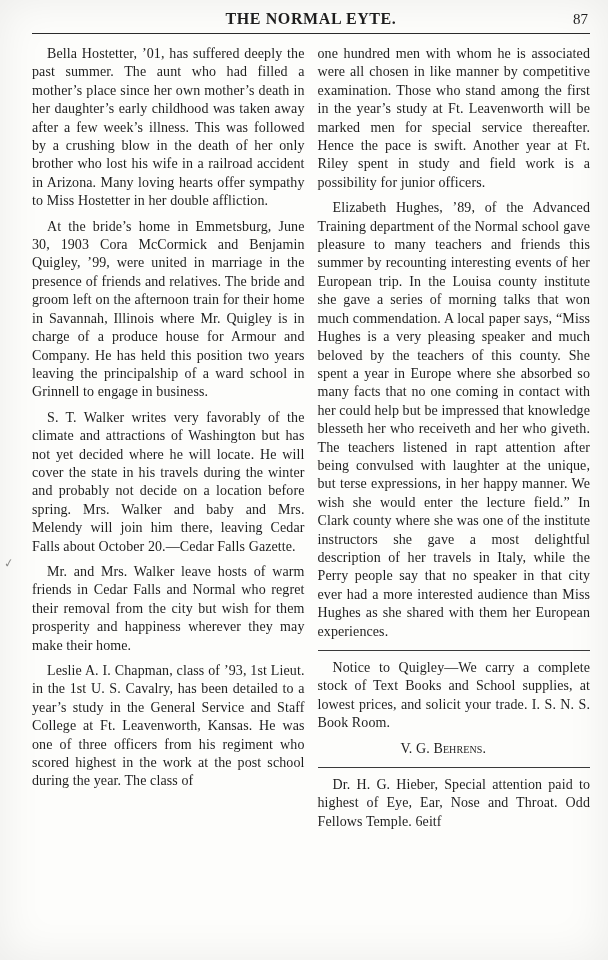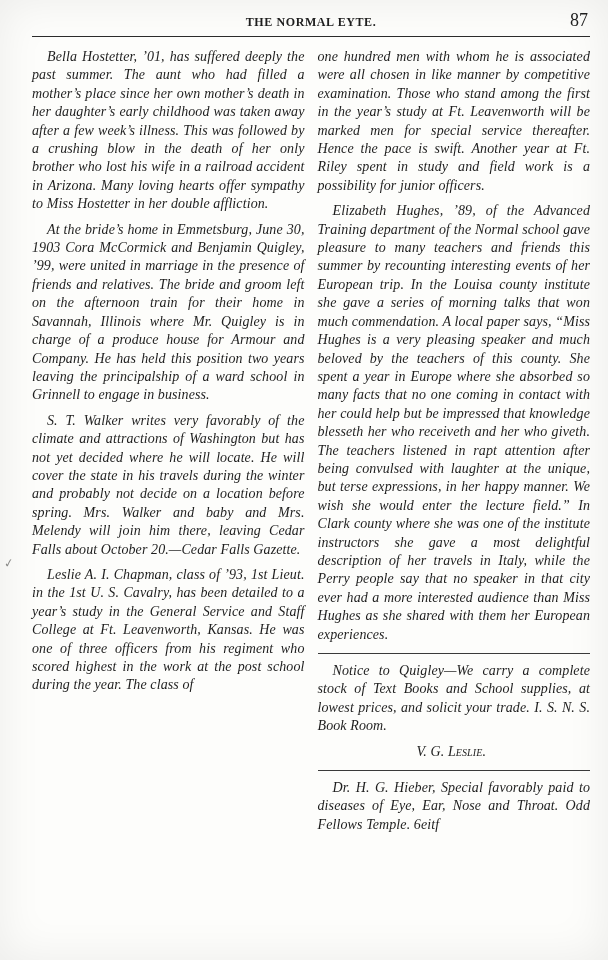--- a/index.html
+++ b/index.html
@@ -21,49 +21,48 @@
     overflow: hidden;
   }
   .masthead {
     display: grid;
     grid-template-columns: 1fr auto 1fr;
     align-items: baseline;
   }
   .masthead .title {
     grid-column: 2;
     margin: 0;
-    font-size: 12px;
+    font-size: 16px;
     font-weight: 700;
     letter-spacing: 0.6px;
     white-space: nowrap;
   }
   .masthead .pagenum {
     grid-column: 3;
     justify-self: end;
-    font-size: 18px;
+    font-size: 15px;
     padding-right: 2px;
   }
   .head-rule {
     margin-top: 5px;
     border: 0;
     border-top: 1.6px solid #2b2b2b;
   }
   .columns {
     margin-top: 11px;
     display: grid;
     grid-template-columns: 1fr 1fr;
     column-gap: 13px;
   }
   .col p {
     margin: 0 0 7px 0;
     font-size: 14px;
     line-height: 18.4px;
     text-align: justify;
     letter-spacing: 0.1px;
-    font-style: italic;
   }
   .col p.indent { text-indent: 15px; }
   .col p.noindent { text-indent: 0; }
   .col-rule {
     border: 0;
     border-top: 1.2px solid #3a3a3a;
     margin: 9px 0 8px 0;
   }
   .signature {
     margin: 0 104px 6px 0 !important;
@@ -93,32 +92,33 @@
   </header>
 
   <hr class="head-rule">
 
   <div class="columns">
 
     <div class="col">
       <p class="indent">Bella Hostetter, ’01, has suffered deeply the past summer.  The aunt who had filled a mother’s place since her own mother’s death in her daughter’s early childhood was taken away after a few week’s illness.  This was followed by a crushing blow in the death of her only brother who lost his wife in a railroad accident in Arizona.  Many loving hearts offer sympathy to Miss Hostetter in her double affliction.</p>
       <p class="indent">At the bride’s home in Emmetsburg, June 30, 1903 Cora McCormick and Benjamin Quigley, ’99, were united in marriage in the presence of friends and relatives.  The bride and groom left on the afternoon train for their home in Savannah, Illinois where Mr. Quigley is in charge of a produce house for Armour and Company.  He has held this position two years leaving the principalship of a ward school in Grinnell to engage in business.</p>
       <p class="indent">S. T. Walker writes very favorably of the climate and attractions of Washington but has not yet decided where he will locate.  He will cover the state in his travels during the winter and probably not decide on a location before spring.  Mrs. Walker and baby and Mrs. Melendy will join him there, leaving Cedar Falls about October 20.—Cedar Falls Gazette.</p>
+      <p class="indent">Mr. and Mrs. Walker leave hosts of warm friends in Cedar Falls and Normal who regret their removal from the city but wish for them prosperity and happiness wherever they may make their home.</p>
       <p class="indent">Leslie A. I. Chapman, class of ’93, 1st Lieut. in the 1st U. S. Cavalry, has been detailed to a year’s study in the General Service and Staff College at Ft. Leavenworth, Kansas.  He was one of three officers from his regiment who scored highest in the work at the post school during the year.  The class of</p>
     </div>
 
     <div class="col">
       <p class="noindent">one hundred men with whom he is associated were all chosen in like manner by competitive examination.  Those who stand among the first in the year’s study at Ft. Leavenworth will be marked men for special service thereafter.  Hence the pace is swift.  Another year at Ft. Riley spent in study and field work is a possibility for junior officers.</p>
       <p class="indent">Elizabeth Hughes, ’89, of the Advanced Training department of the Normal school gave pleasure to many teachers and friends this summer by recounting interesting events of her European trip.  In the Louisa county institute she gave a series of morning talks that won much commendation.  A local paper says, “Miss Hughes is a very pleasing speaker and much beloved by the teachers of this county.  She spent a year in Europe where she absorbed so many facts that no one coming in contact with her could help but be impressed that knowledge blesseth her who receiveth and her who giveth.  The teachers listened in rapt attention after being convulsed with laughter at the unique, but terse expressions, in her happy manner.  We wish she would enter the lecture field.”  In Clark county where she was one of the institute instructors she gave a most delightful description of her travels in Italy, while the Perry people say that no speaker in that city ever had a more interested audience than Miss Hughes as she shared with them her European experiences.</p>
 
       <hr class="col-rule">
 
       <p class="indent">Notice to Quigley—We carry a complete stock of Text Books and School supplies, at lowest prices, and solicit your trade.   I. S. N. S. Book Room.</p>
-      <p class="signature">V. G. Leslie.</p>
+      <p class="signature">V. G. Behrens.</p>
 
       <hr class="col-rule">
 
-      <p class="indent">Dr. H. G. Hieber, Special favorably paid to diseases of Eye, Ear, Nose and Throat.   Odd Fellows Temple.   6eitf</p>
+      <p class="indent">Dr. H. G. Hieber, Special attention paid to highest of Eye, Ear, Nose and Throat.   Odd Fellows Temple.   6eitf</p>
     </div>
 
   </div>
 
 </div>
 
 </body></html>

